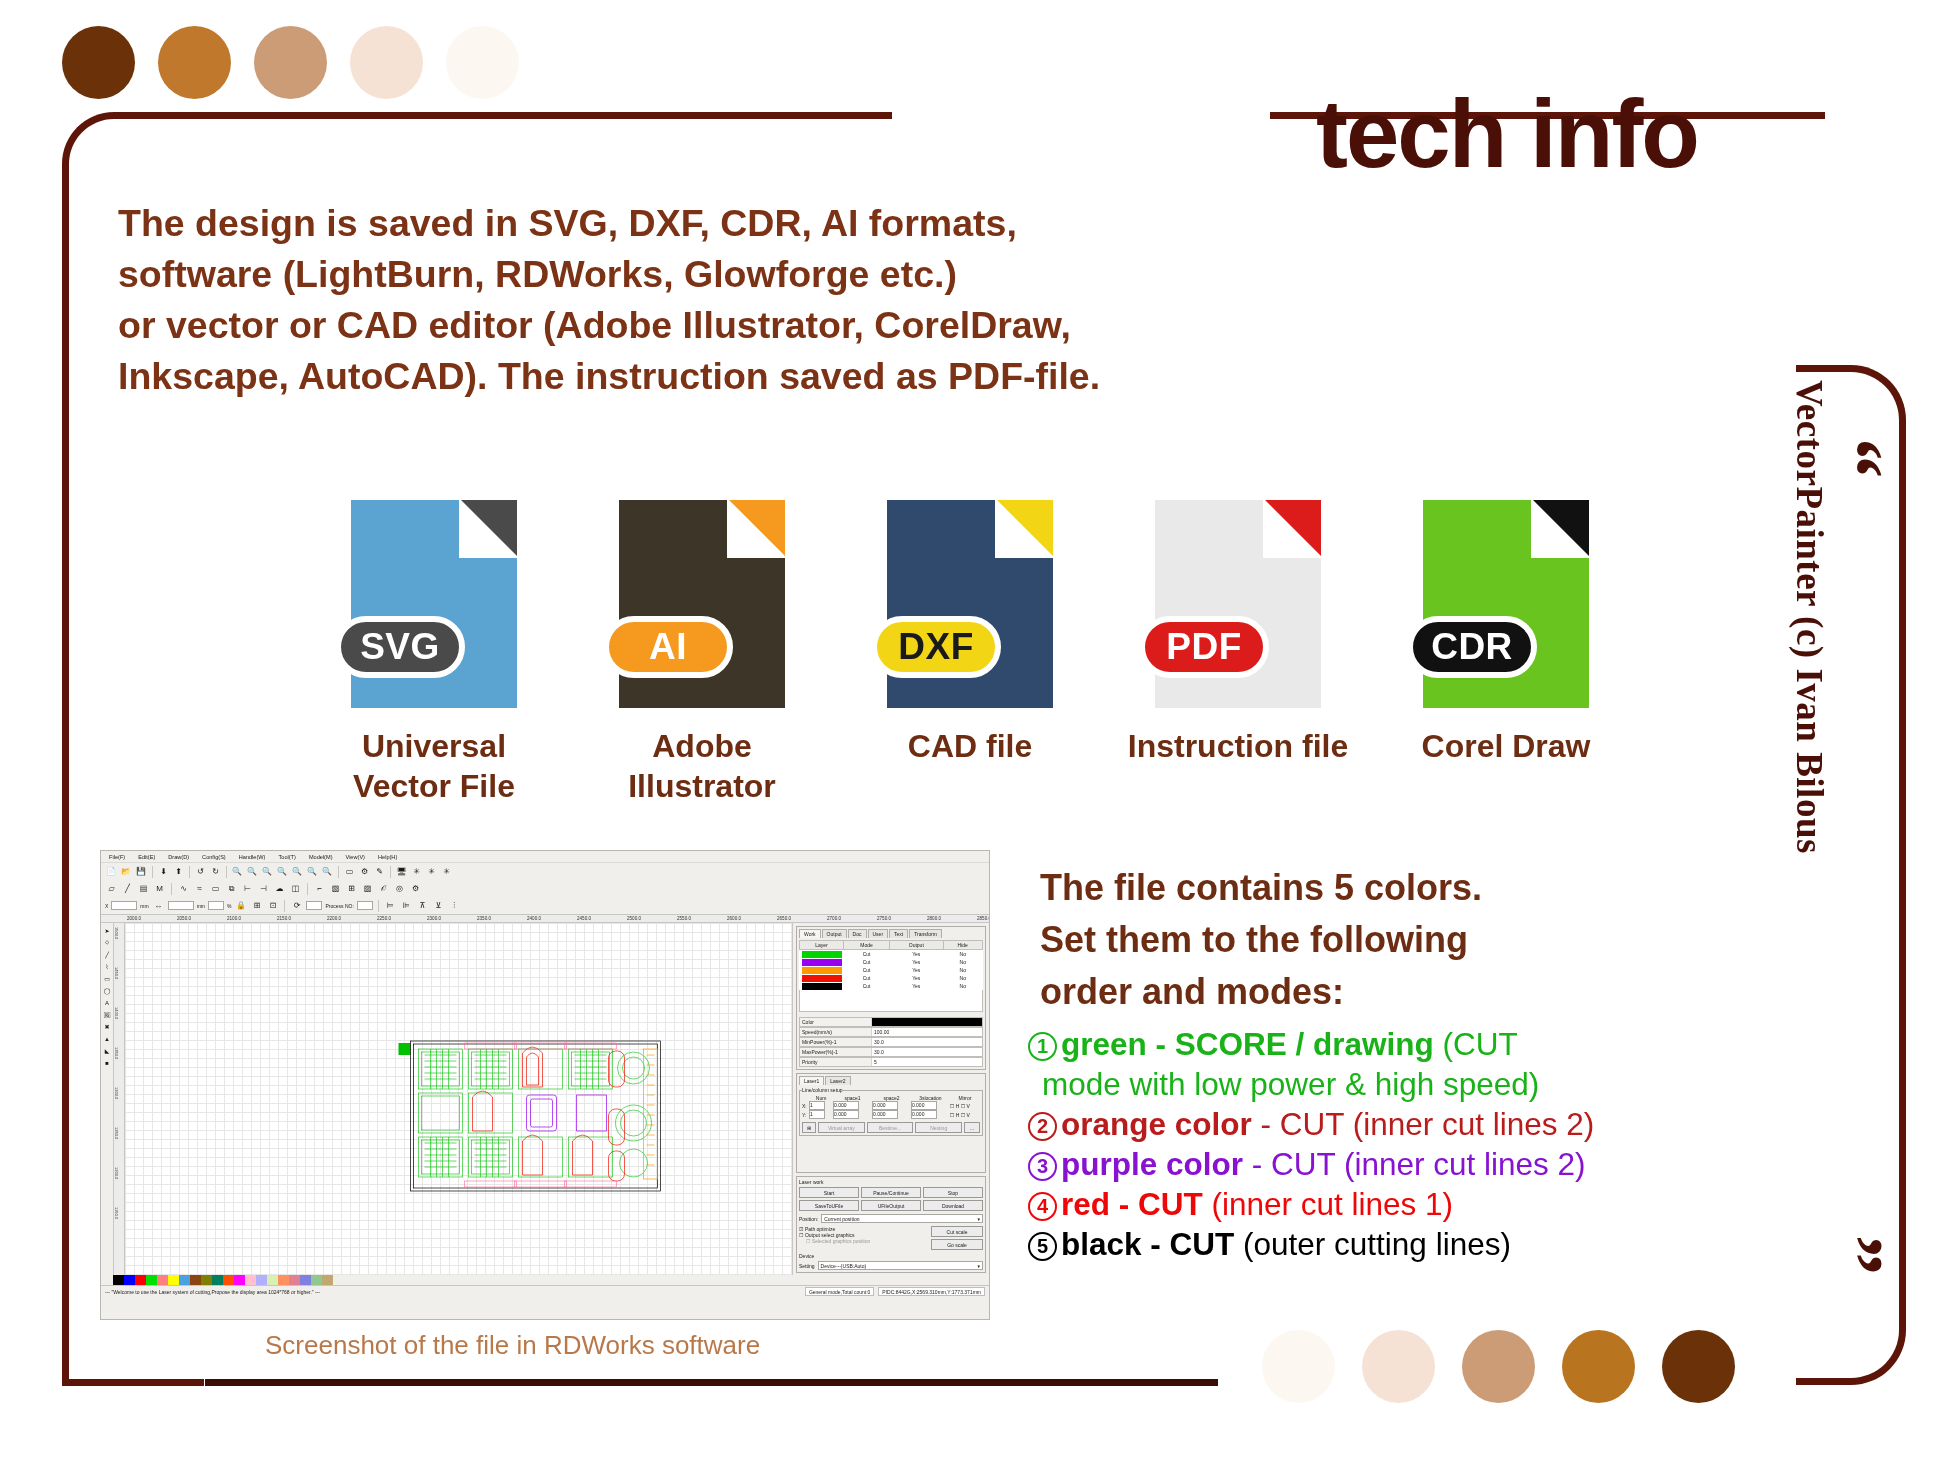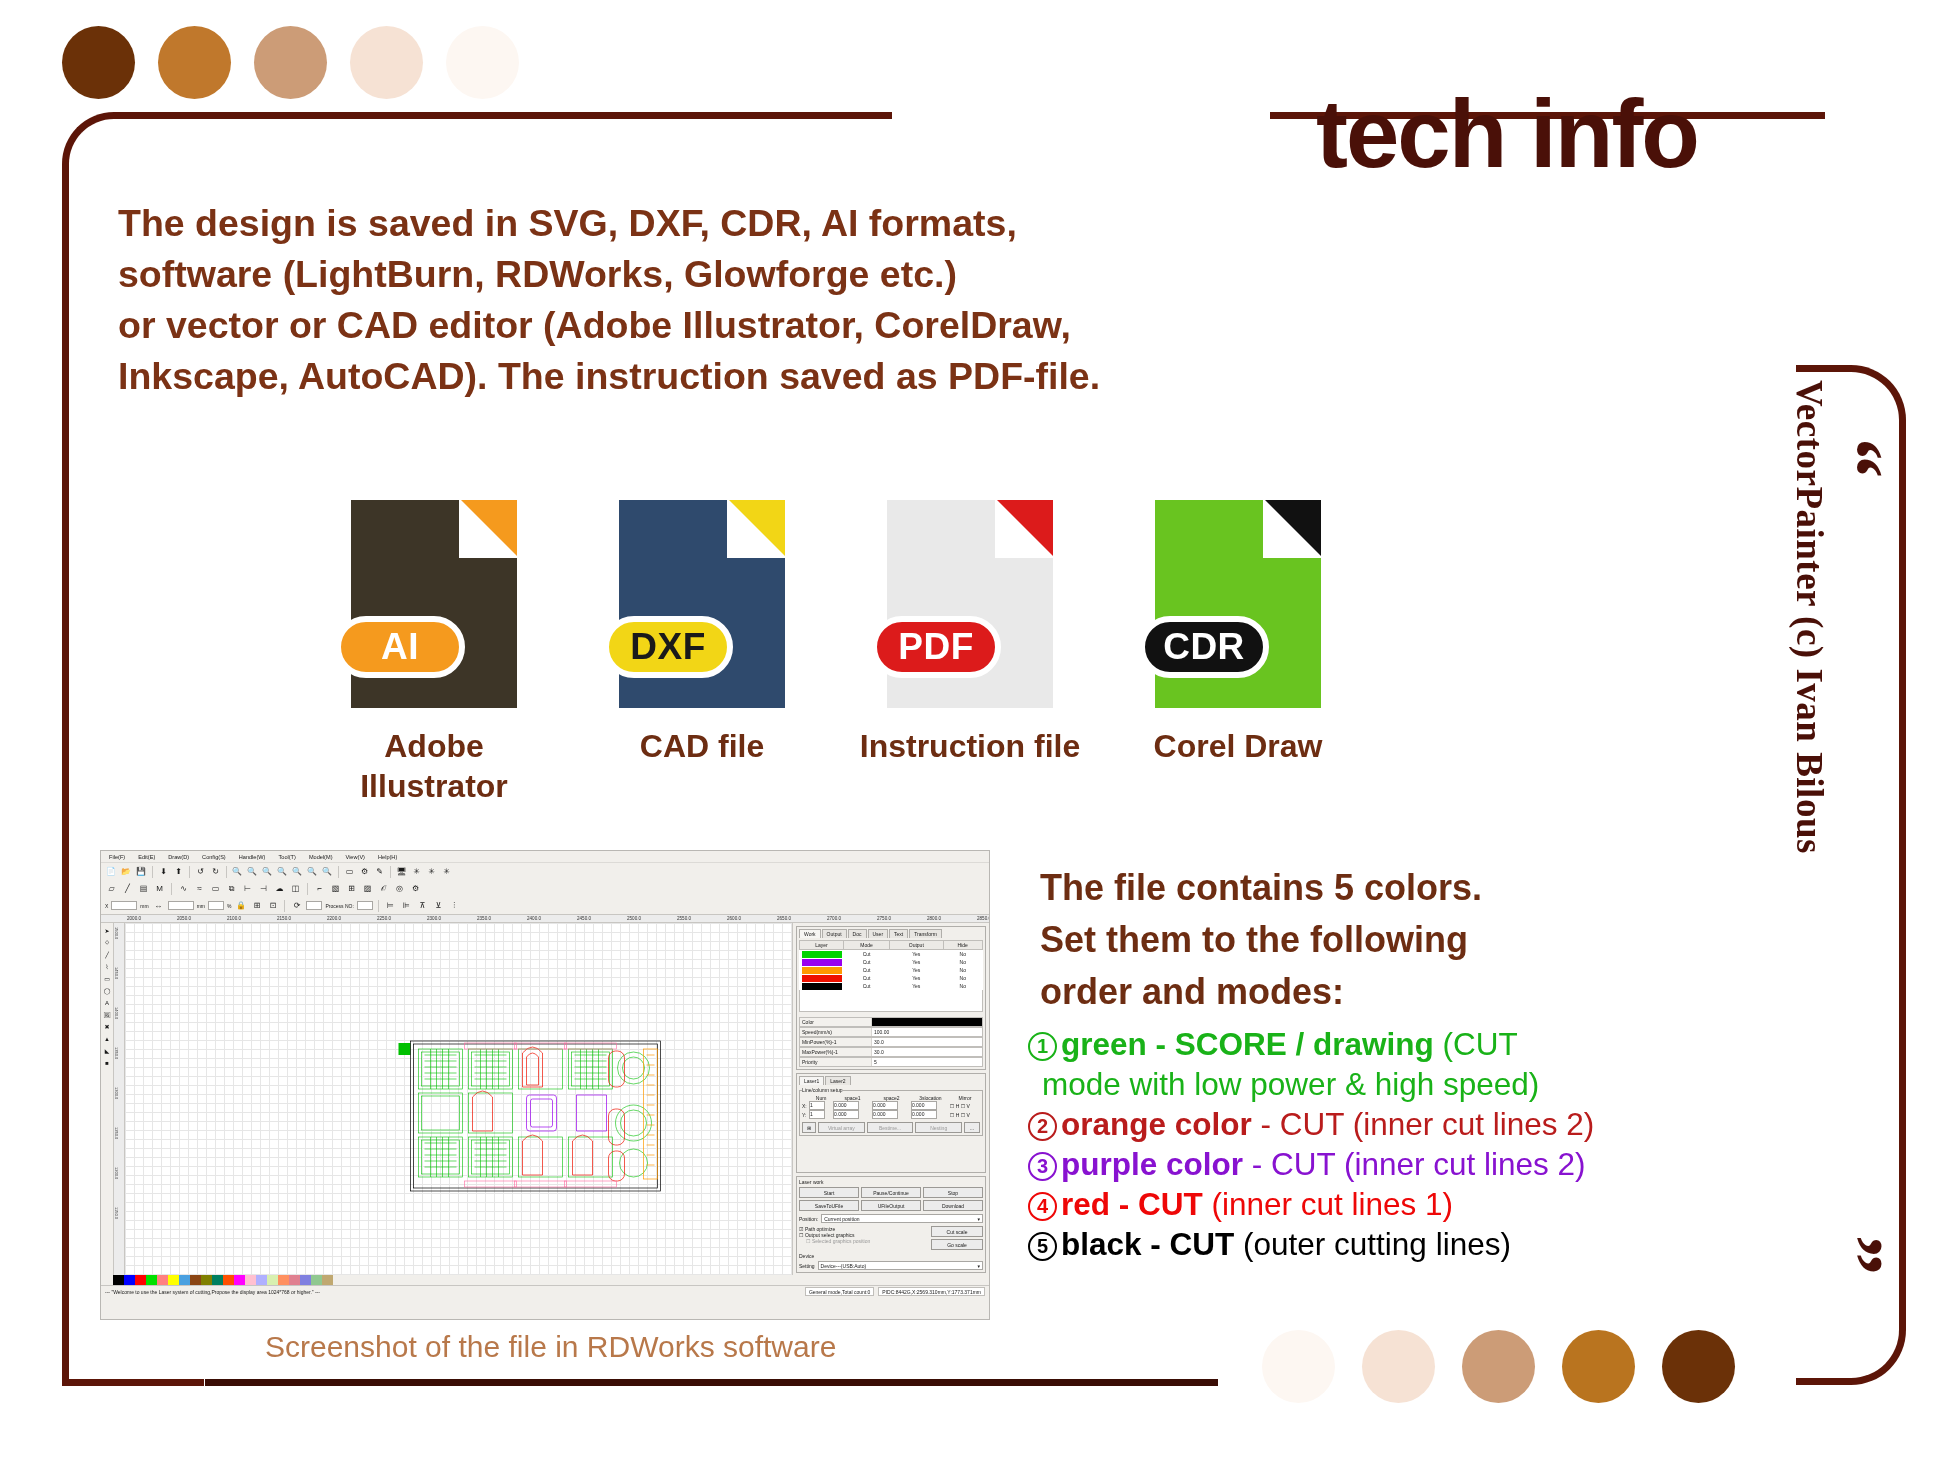--- a/index.html
+++ b/index.html
@@ -98,21 +98,21 @@
   .num-circ {
     display:inline-block; width:29px; height:29px; border-radius:50%;
     border:2.6px solid currentColor; text-align:center; line-height:25px;
     font-size:20px; font-weight:bold; margin-right:4px; vertical-align:2px;
   }
   .b { font-weight:bold; }
 
   
   .caption {
     position:absolute; left:265px; top:1330px;
-    color:#b8784a; font-size:30px;
+    color:#b8784a; font-size:26px;
   }
 
   
   .vcredit {
     position:absolute; left:1788px; top:380px; width:680px;
     transform-origin: left top; transform: rotate(90deg) translateY(-100%);
     color:#4a1008; font-family:"Liberation Serif", serif;
     font-size:37px; font-weight:bold; letter-spacing:0.5px;
     white-space:nowrap;
   }
@@ -223,20 +223,29 @@
   <div class="title">tech info</div>
 
   <div class="intro">
     <div>The design is saved in SVG, DXF, CDR, AI formats,</div>
     <div>software (LightBurn, RDWorks, Glowforge etc.)</div>
     <div>or vector or CAD editor (Adobe Illustrator, CorelDraw,</div>
     <div>Inkscape, AutoCAD). The instruction saved as PDF-file.</div>
   </div>
 
   <div class="icons" id="icon-row">
+      <div class="icon-cell">
+        <div class="fileicon">
+          <div class="fi-body" style="background:#5ba3d0"></div>
+          <div class="fi-notch"></div>
+          <div class="fi-fold" style="border-top:56px solid #4a4a4a"></div>
+          <div class="fi-badge" style="background:#4a4a4a;color:#ffffff">SVG</div>
+        </div>
+        <div class="fi-label">Universal<br>Vector File</div>
+      </div>
       <div class="icon-cell">
         <div class="fileicon">
           <div class="fi-body" style="background:#3d3527"></div>
           <div class="fi-notch"></div>
           <div class="fi-fold" style="border-top:56px solid #f59a1e"></div>
           <div class="fi-badge" style="background:#f59a1e;color:#ffffff">AI</div>
         </div>
         <div class="fi-label">Adobe<br>Illustrator</div>
       </div>
       <div class="icon-cell">

